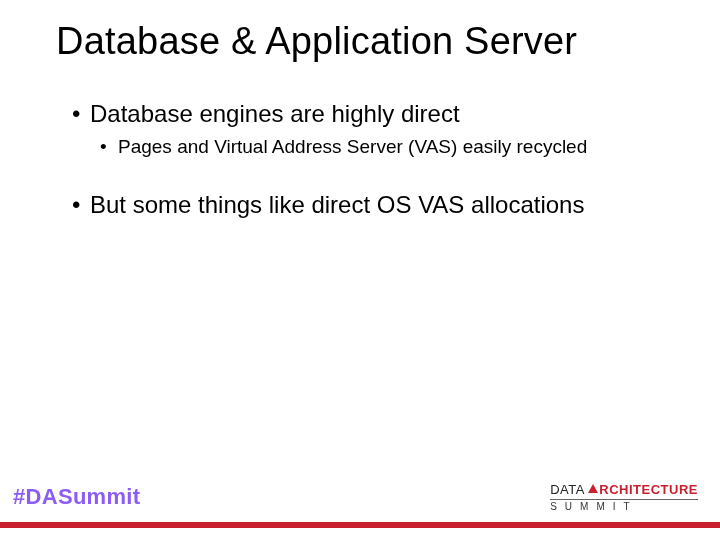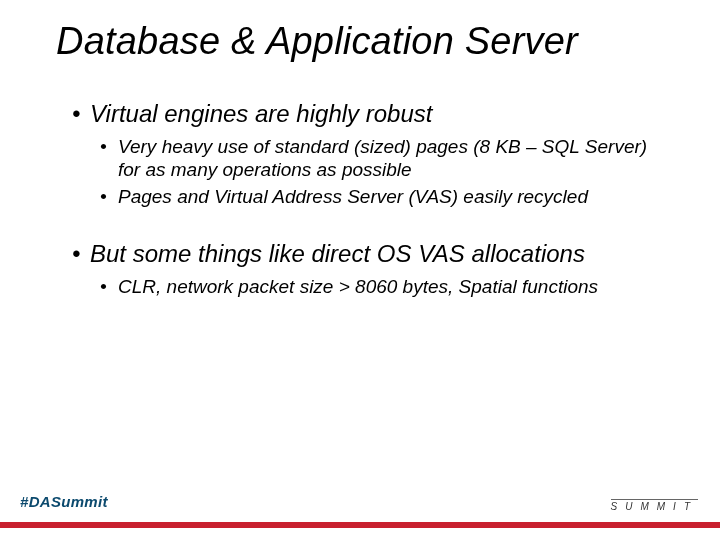--- a/index.html
+++ b/index.html
@@ -3,21 +3,20 @@
 <meta charset="utf-8">
 <style>
   * { margin: 0; padding: 0; box-sizing: border-box; }
   html, body { width: 720px; height: 540px; background: #fff; font-family: "Segoe UI", "Helvetica Neue", Arial, sans-serif; color: #000; }
   .slide {
     position: relative;
     width: 720px;
     height: 540px;
     background: #fff;
     overflow: hidden;
-    font-style: italic;
   }
   .title {
     position: absolute;
     top: 20px;
     left: 56px;
     right: 40px;
     font-size: 38px;
     font-weight: 400;
     letter-spacing: 0.2px;
   }
@@ -60,25 +59,25 @@
   
   .redbar {
     position: absolute;
     left: 0; right: 0;
     bottom: 12px;
     height: 6px;
     background: #c8202f;
   }
   .hashtag {
     position: absolute;
-    left: 20px;
+    left: 13px;
     bottom: 30px;
-    font-size: 15px;
+    font-size: 22px;
     font-weight: 700;
-    color: #0c4a6e;
+    color: #8b5cf6;
     letter-spacing: 0.3px;
   }
   .logo {
     position: absolute;
     right: 22px;
     bottom: 28px;
     text-align: left;
     line-height: 1;
   }
   .logo-top {
@@ -111,31 +110,32 @@
   }
 </style>
 </head>
 <body>
 
 <div class="slide">
 
   <div class="title">Database &amp; Application Server</div>
 
   <div class="body">
-    <div class="b1">Virtual engines are highly robust</div>
-    <div class="b2">Very heavy use of standard (sized) pages (8 KB – SQL Server) for as many operations as possible</div>
+    <div class="b1">Database engines are highly direct</div>
     <div class="b2">Pages and Virtual Address Server (VAS) easily recycled</div>
 
     <div class="gap"></div>
 
     <div class="b1">But some things like direct OS VAS allocations</div>
-    <div class="b2">CLR, network packet size &gt; 8060 bytes, Spatial functions</div>
   </div>
 
   <div class="hashtag">#DASummit</div>
 
   <div class="logo">
+    <div class="logo-top">
+      <span class="data">DATA </span><span class="logo-tri"></span><span class="arch">RCHITECTURE</span>
+    </div>
     <div class="logo-rule"></div>
     <div class="logo-bot">SUMMIT</div>
   </div>
 
   <div class="redbar"></div>
 </div>
 
 </body></html>

